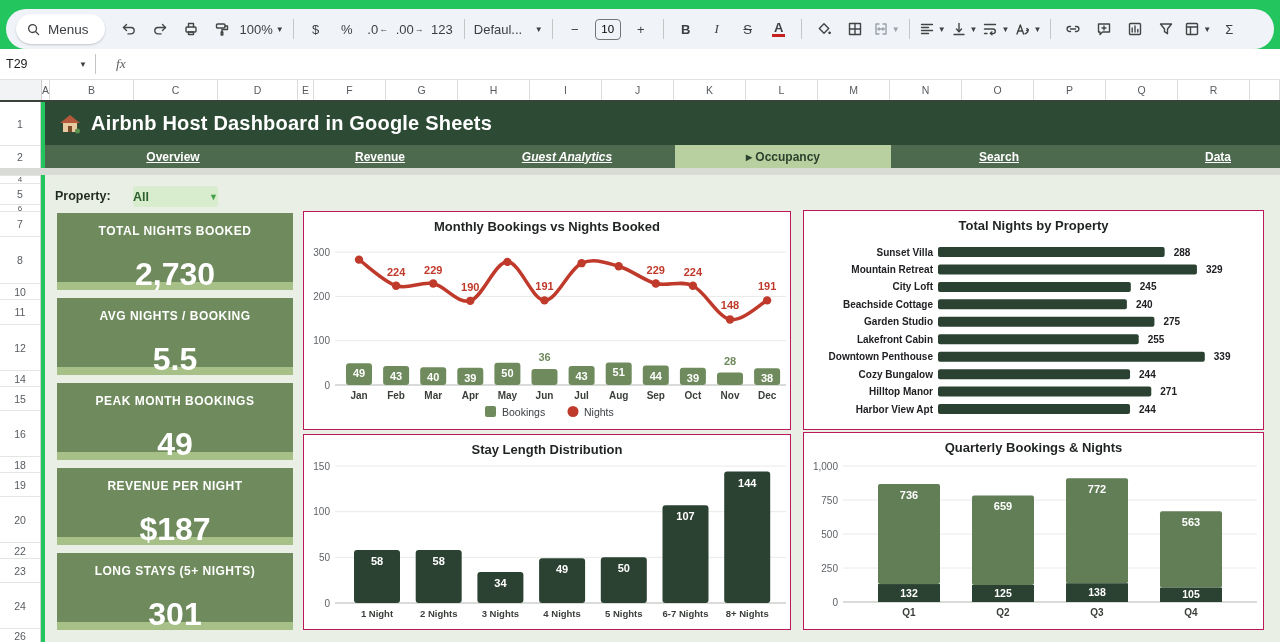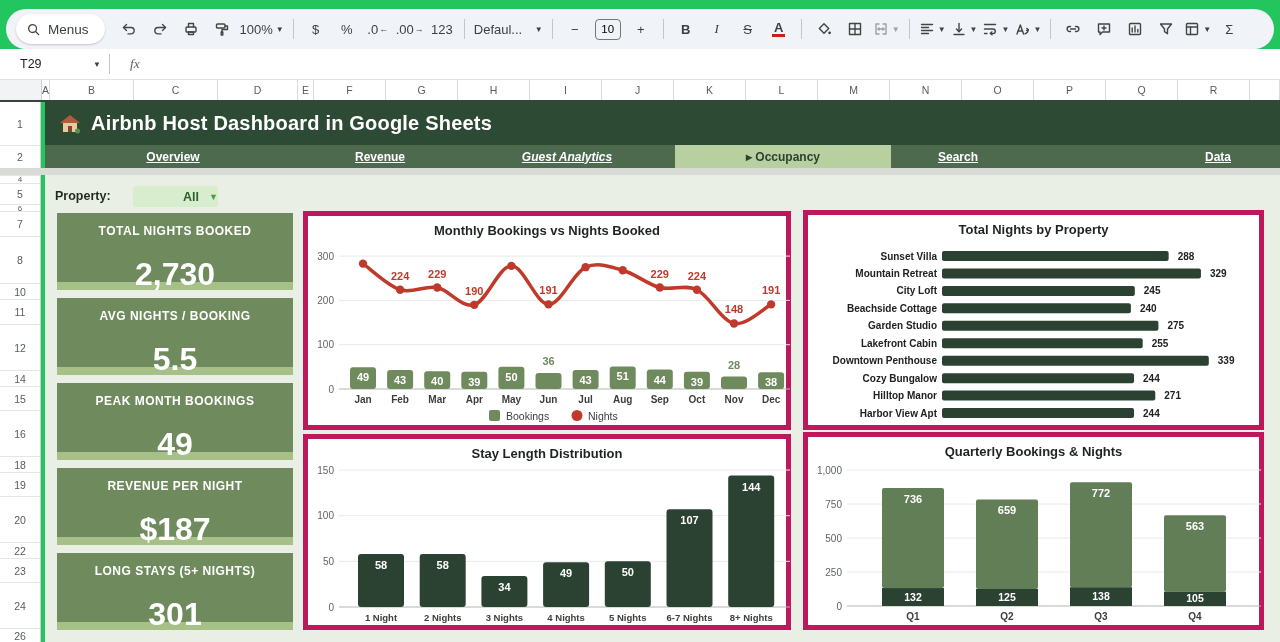--- a/index.html
+++ b/index.html
@@ -21,21 +21,21 @@
   .strike{text-decoration:line-through}
   .tcolor{display:flex;flex-direction:column;align-items:center;line-height:11px;font-weight:600}
   .tcolor .bar{width:13px;height:3px;background:#c5221f;margin-top:1px}
   .ic{stroke:#444;fill:none;stroke-width:1.4;stroke-linecap:round;stroke-linejoin:round}
   .mini{font-size:9px;margin-left:1px;color:#444}
   .zoomlbl,.fontlbl{font-size:13px;color:#3c4043}
   .fontlbl{width:58px;text-align:left}
   
   .fbar{position:absolute;top:49px;left:0;right:0;height:30px;background:#fff;display:flex;
         align-items:center;border-bottom:1px solid #e0e2e0}
-  .cellref{width:70px;padding-left:20px;font-size:12.5px;color:#202124}
+  .cellref{width:70px;padding-left:6px;font-size:12.5px;color:#202124}
   .fx{font-style:italic;font-family:"Liberation Serif",serif;color:#5f6368;font-size:13.5px;margin-left:12px}
   
   .colhdr{position:absolute;top:79px;left:0;right:0;height:21px;display:flex;background:#fff;
           border-top:1px solid #e0e2e0;box-sizing:border-box}
   .corner{width:41px;flex:0 0 41px;background:#f1f3f4;border-right:1px solid #cfd1cf}
   .colcell{border-right:1px solid #dadcdc;display:flex;align-items:center;justify-content:center;
            font-size:10.5px;color:#575b5f;box-sizing:border-box;overflow:hidden}
   .hdrline{position:absolute;top:100px;left:0;right:0;height:2px;background:#38433a;z-index:6}
   .rowhdr{position:absolute;top:102px;left:0;width:41px;bottom:0;background:#fff;
           border-right:1px solid #cfd1cf;z-index:5;box-sizing:border-box}
@@ -48,27 +48,27 @@
            display:flex;align-items:center;gap:10px;padding-left:14px;box-sizing:border-box}
   .dtitle{font-size:20px;font-weight:700;letter-spacing:.2px}
   .bandnav{position:absolute;left:45px;top:145px;right:0;height:23px;background:#4e6a4e}
   .navitem{position:absolute;top:0;height:23px;display:flex;align-items:center;color:#fff;
            font-size:12px;font-weight:700;text-decoration:underline;transform:translateX(-50%);cursor:default}
   .navtab{position:absolute;top:0;height:23px;background:#b8cfa0;color:#2c422e;display:flex;
           align-items:center;justify-content:center;font-size:12px;font-weight:700;cursor:default}
   .grayband{position:absolute;left:0;top:168px;right:0;height:7px;background:#d8dbd6;z-index:7}
   .proplabel{position:absolute;left:55px;top:189px;font-size:12.5px;font-weight:700;color:#1f2a1f}
   .propdd{position:absolute;left:133px;top:186px;width:85px;height:21px;background:#d8ecce;border-radius:3px;
-          display:flex;align-items:center;justify-content:flex-end;gap:10px;font-size:12.5px;font-weight:700;color:#2c5f2d}
+          display:flex;align-items:center;justify-content:space-between;gap:10px;font-size:12.5px;font-weight:700;color:#2c5f2d}
   .propdd .dda{color:#43a047;font-size:9px}
   .kpi{position:absolute;left:57px;width:236px;height:77px;background:#6f8b5d;color:#fff;text-align:center;
        border-bottom:8px solid #a6c087;box-sizing:border-box}
   .kpi .lbl{margin-top:11px;font-size:12px;font-weight:700;letter-spacing:.5px}
   .kpi .val{margin-top:18px;font-size:32px;font-weight:700}
-  .card{position:absolute;background:#fff;border:5px solid #be185d;box-sizing:border-box}
+  .card{position:absolute;background:#fff;border:1px solid #be185d;box-sizing:border-box}
   .ctitle{position:absolute;top:7px;left:0;right:0;text-align:center;font-weight:700;font-size:13px;color:#1f2421}
   .card svg{position:absolute;left:1px;display:block}
   svg text{font-family:"Liberation Sans",sans-serif}
 </style>
 </head>
 <body>
 
 <div class="app">
 
   <div class="toolbar">
@@ -304,21 +304,21 @@
       <circle cx="18.5" cy="18" r="2.5" fill="#5a8f4d"></circle>
     </svg>
     <span class="dtitle">Airbnb Host Dashboard in Google Sheets</span>
   </div>
 
   <div class="bandnav" id="navBand">
       <div class="navitem" style="left: 128px;">Overview</div>
       <div class="navitem" style="left: 335px;">Revenue</div>
       <div class="navitem" style="left: 522px; font-style: italic;">Guest Analytics</div>
       <div class="navtab" style="left: 630px; width: 216px;">▸ Occupancy</div>
-      <div class="navitem" style="left: 913px;">Search</div>
+      <div class="navitem" style="left: 954px;">Search</div>
       <div class="navitem" style="left: 1173px;">Data</div>
     </div>
   <div class="grayband"></div>
 
   <span class="proplabel">Property:</span>
   <div class="propdd">
     <span>All</span>
     <span class="dda">▼</span>
   </div>
 

